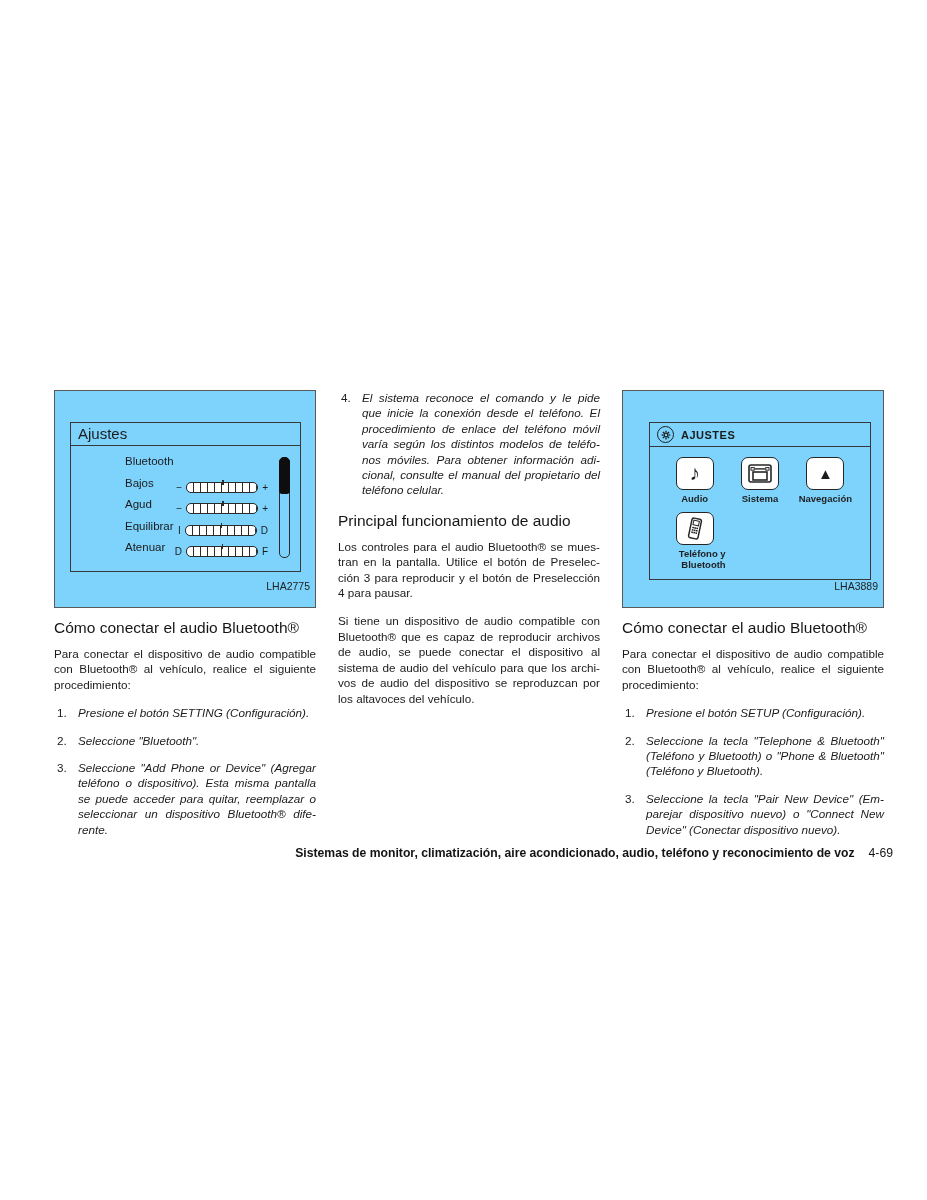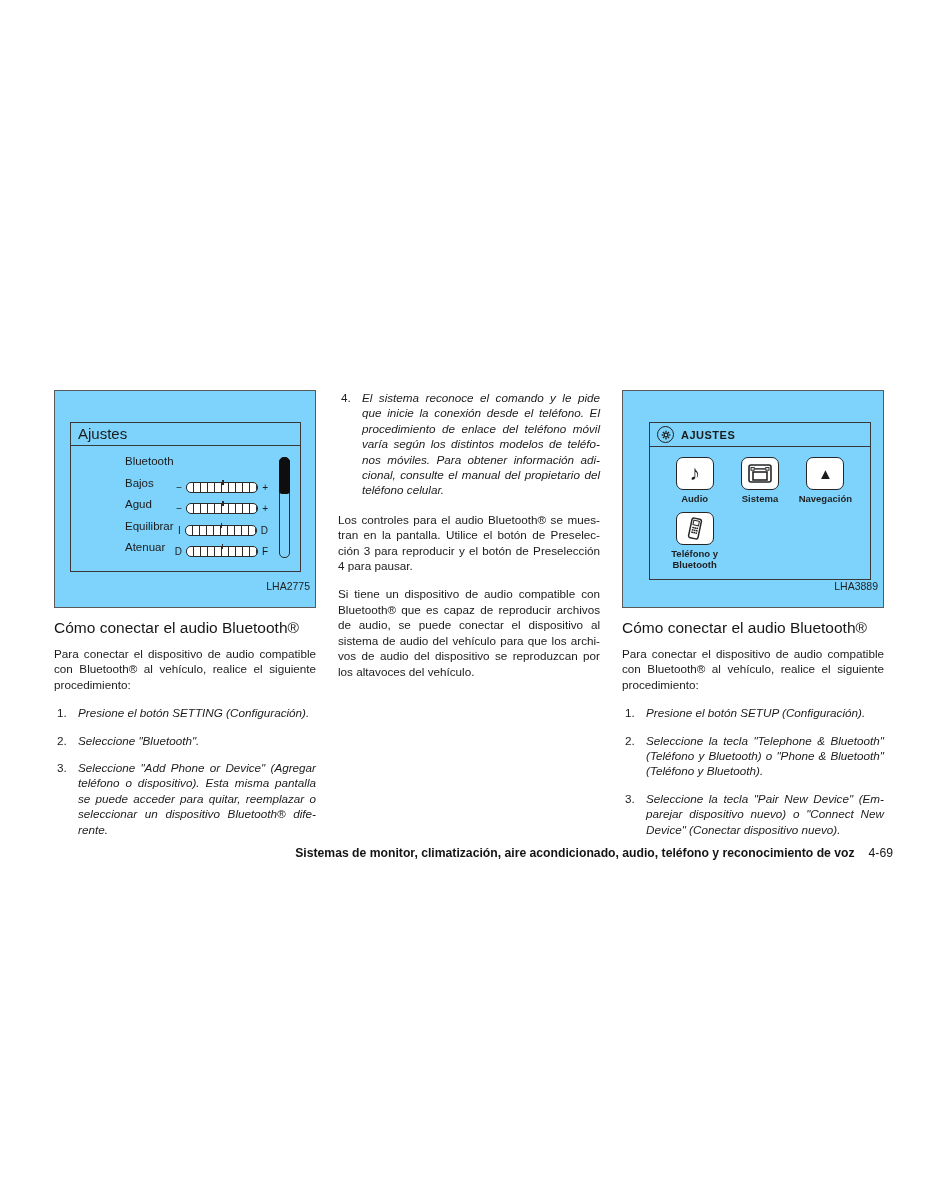--- a/index.html
+++ b/index.html
@@ -32,21 +32,21 @@
   .vthumb { position:absolute; left:-1px; top:-1px; width:9px; height:36%; background:#0e0e0e; border:1px solid #0e0e0e; border-radius:5px 5px 3px 3px; }
 
   
   .screen2 { position:absolute; left:26px; top:31px; right:12px; border:1.5px solid #383838; }
   .s2head { display:flex; align-items:center; gap:7px; padding:3px 7px; border-bottom:1.5px solid #383838; }
   .gear-circle { width:15px; height:15px; border:1.5px solid #1f1f1f; border-radius:50%; display:flex; align-items:center; justify-content:center; flex:none; }
   .s2title { font-weight:700; font-size:11px; letter-spacing:.5px; }
   .s2body { padding:10px 12px 9px; display:grid; grid-template-columns:repeat(3,1fr); row-gap:8px; }
   .appbtn { display:flex; flex-direction:column; align-items:center; }
   .btnface { width:36px; height:31px; border:1.5px solid #262626; border-radius:7px; display:flex; align-items:center; justify-content:center; background:#fff; }
-  .applbl { font-size:9.5px; font-weight:700; margin-top:3px; text-align:center; line-height:11px; color:#1f1f1f; }
+  .applbl { font-size:9.5px; font-weight:700; margin-top:3px; text-align:right; line-height:11px; color:#1f1f1f; }
   .note-glyph { font-size:21px; line-height:1; transform:translateY(-1px); }
   .tri-glyph { font-size:15px; line-height:1; }
 
   
   .sec-head { font-size:15.5px; font-weight:400; margin:11px 0 9px; color:#161616; }
   .caps-head { font-size:15.5px; line-height:20px; font-weight:400; margin:15px 0 10px; color:#161616; }
   .body-text { font-size:11.7px; line-height:15.4px; text-align:justify; margin:0 0 13px; }
   .olist { margin:0; }
   .li { display:flex; margin:0 0 12px; }
   .li-num { width:21px; flex:none; font-size:11.7px; line-height:15.4px; padding-left:3px; }
@@ -137,20 +137,21 @@
       </div>
     </div>
 
     <div class="col">
 
       <div class="li" style="margin-bottom:14px;">
         <span class="li-num">4.</span>
         <span class="li-txt">El sistema reconoce el comando y le pide que inicie la conexión desde el teléfono. El procedimiento de enlace del teléfono móvil varía según los distintos modelos de teléfo­nos móviles. Para obtener información adi­cional, consulte el manual del propietario del teléfono celular.</span>
       </div>
 
+      <div class="sec-head">Principal funcionamiento de audio</div>
       <p class="body-text">Los controles para el audio Bluetooth® se mues­tran en la pantalla. Utilice el botón de Preselec­ción 3 para reproducir y el botón de Preselección 4 para pausar.</p>
 
       <p class="body-text">Si tiene un dispositivo de audio compatible con Bluetooth® que es capaz de reproducir archivos de audio, se puede conectar el dispositivo al sistema de audio del vehículo para que los archi­vos de audio del dispositivo se reproduzcan por los altavoces del vehículo.</p>
     </div>
 
     <div class="col">
 
       <div class="figure">
         <div class="screen2">
           <div class="s2head">

